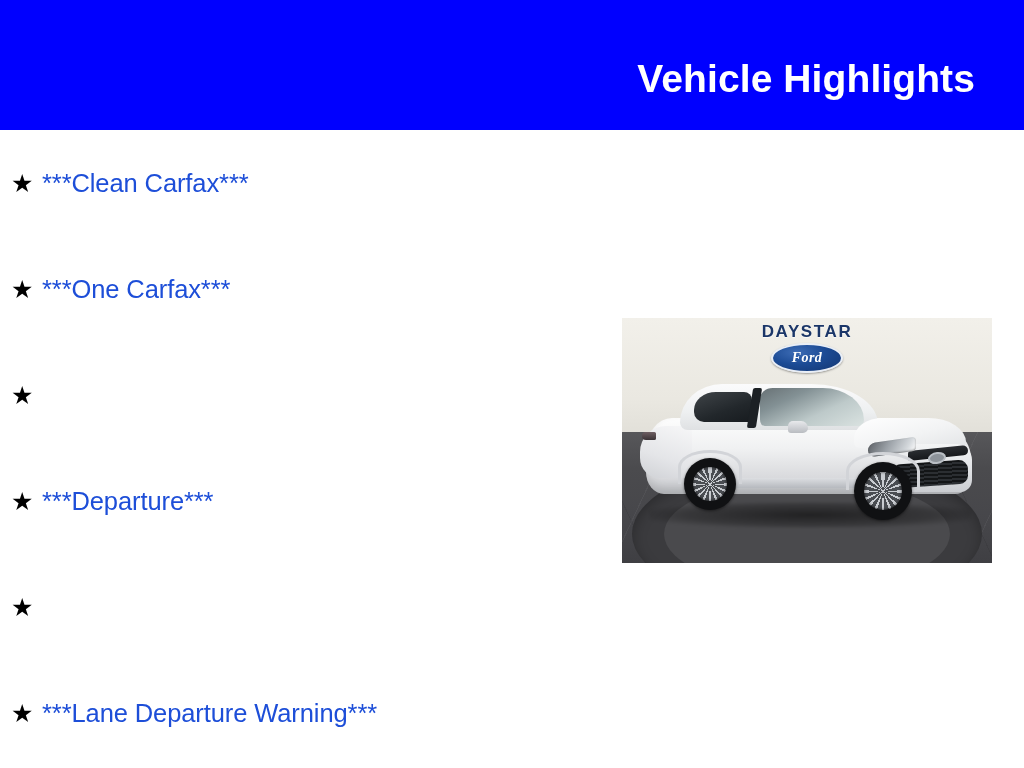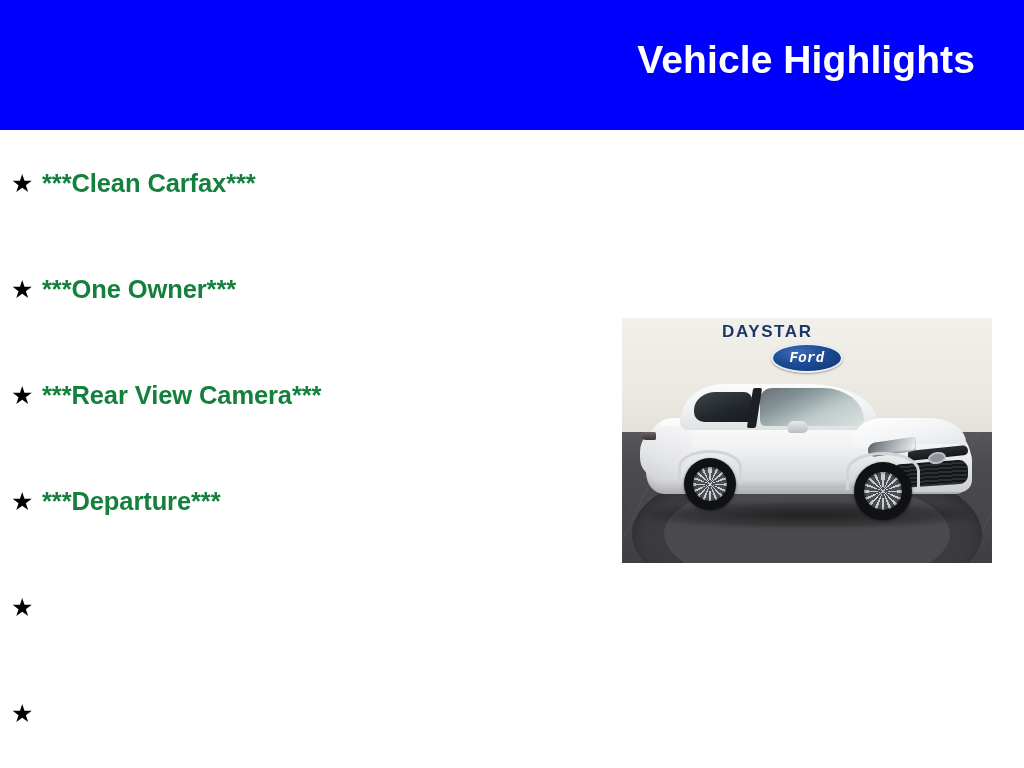--- a/index.html
+++ b/index.html
@@ -21,21 +21,21 @@
   .header-banner {
     position: absolute;
     top: 0; left: 0;
     width: 1024px;
     height: 130px;
     background: #0000ff;
   }
   .header-title {
     position: absolute;
     right: 49px;
-    top: 38px;
+    top: 57px;
     color: #ffffff;
     font-size: 39px;
     font-weight: bold;
     letter-spacing: 0.1px;
     white-space: nowrap;
     line-height: 44px;
   }
 
   
   .highlights-list {
@@ -56,22 +56,22 @@
   .bullet-star {
     font-size: 25px;
     line-height: 1;
     color: #000000;
     width: 31px;
     flex: 0 0 31px;
     text-align: left;
   }
   .highlight-text {
     font-size: 25.5px;
-    font-weight: bold;
-    color: #15803d;
+    font-weight: normal;
+    color: #1d4ed8;
     white-space: nowrap;
     letter-spacing: -0.1px;
   }
 
   
   .vehicle-photo {
     position: absolute;
     left: 622px;
     top: 318px;
     width: 370px;
@@ -122,20 +122,21 @@
     border-radius: 50%;
     background: #4a4a4d;
   }
 
   
   .dealer-sign {
     position: absolute;
     left: 50%;
     top: 5px;
     transform: translateX(-50%);
+    text-align: center;
     width: 170px;
   }
   .dealer-name {
     font-size: 17px;
     font-weight: bold;
     color: #1b3668;
     letter-spacing: 1.6px;
     line-height: 18px;
     text-shadow: 0 1px 1px rgba(255,255,255,0.7);
   }
@@ -146,21 +147,21 @@
     border-radius: 50%;
     background: radial-gradient(ellipse at 35% 28%, #3d6cb5 0%, #1c4b95 45%, #123570 100%);
     border: 2px solid #e9eef6;
     box-shadow: 0 1px 2px rgba(0,0,0,0.35);
     display: flex;
     align-items: center;
     justify-content: center;
   }
   .ford-word {
     color: #ffffff;
-    font-family: Liberation Mono, monospace;
+    font-family: Liberation Serif, serif;
     font-style: italic;
     font-size: 14px;
     font-weight: bold;
     letter-spacing: 0.4px;
     line-height: 14px;
   }
 
   
   .car {
     position: absolute;
@@ -371,39 +372,39 @@
 
 <ul class="highlights-list">
 
   <li class="highlight-item">
     <span class="bullet-star">★</span>
     <span class="highlight-text">***Clean Carfax***</span>
   </li>
 
   <li class="highlight-item">
     <span class="bullet-star">★</span>
-    <span class="highlight-text">***One Owner***</span>
-  </li>
-
-  <li class="highlight-item">
-    <span class="bullet-star">★</span>
-    <span class="highlight-text">***Rear View Camera***</span>
+    <span class="highlight-text">***One Carfax***</span>
+  </li>
+
+  <li class="highlight-item">
+    <span class="bullet-star">★</span>
   </li>
 
   <li class="highlight-item">
     <span class="bullet-star">★</span>
     <span class="highlight-text">***Departure***</span>
   </li>
 
   <li class="highlight-item">
     <span class="bullet-star">★</span>
   </li>
 
   <li class="highlight-item">
     <span class="bullet-star">★</span>
+    <span class="highlight-text">***Lane Departure Warning***</span>
   </li>
 
 </ul>
 
 <div class="vehicle-photo">
 
   <div class="photo-wall"></div>
 
   <div class="photo-floor">
     <div class="floor-tiles"></div>

